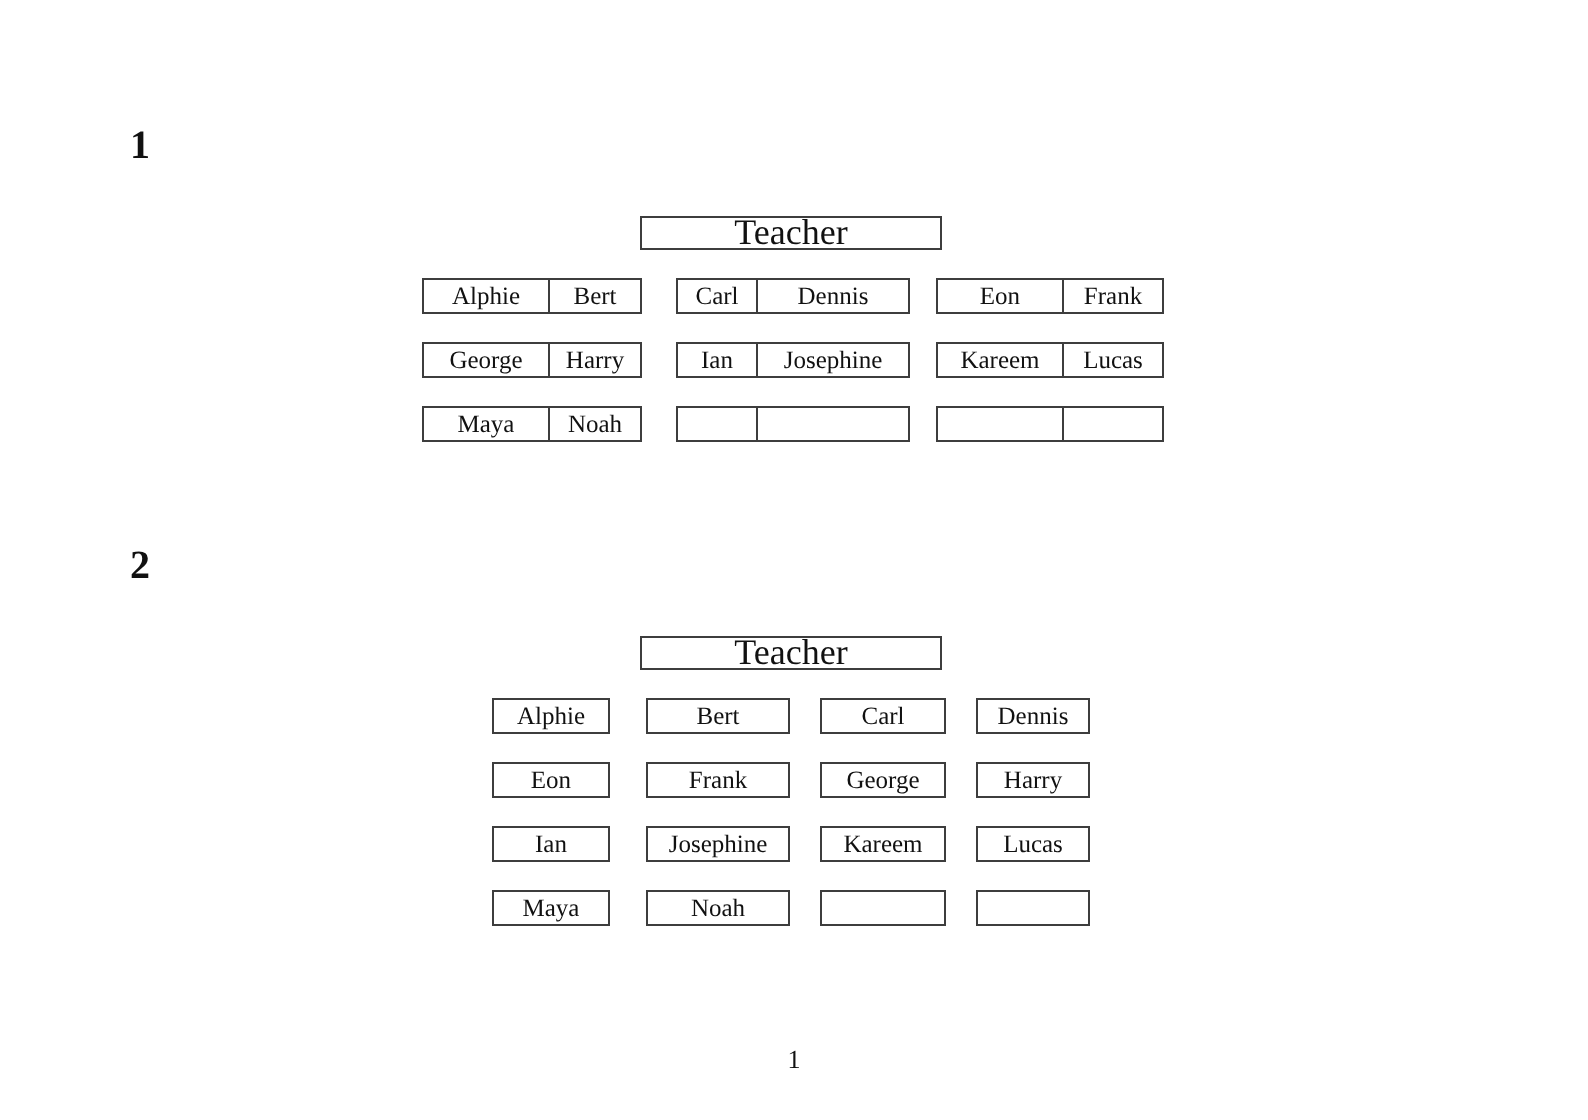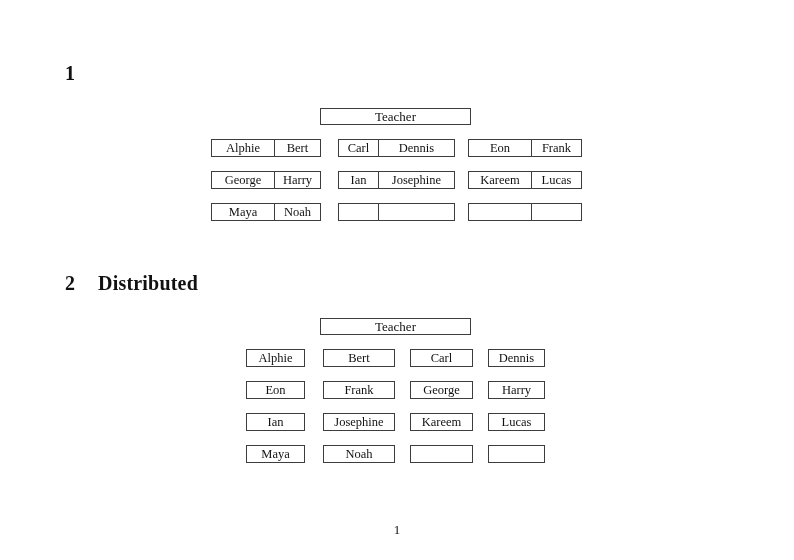--- a/index.html
+++ b/index.html
@@ -22,21 +22,21 @@
   }
   .heading .num { width:33px; flex:none; }
   .heading-1 { top:62px; }
   .heading-2 { top:272px; }
 
   
   .teacher {
     position:absolute; left:320px; width:151px; height:17px;
     border:1px solid #3d3d3d;
     display:flex; align-items:center; justify-content:center;
-    font-size:13px; line-height:15px;
+    font-size:18px; line-height:15px;
   }
   .teacher-1 { top:108px; }
   .teacher-2 { top:318px; }
 
   
   .desk {
     position:absolute; height:18px;
     border:1px solid #3d3d3d;
     display:flex;
   }
@@ -119,21 +119,20 @@
     <span class="seat s1"></span>
     <span class="seat s2"></span>
   </div>
   <div class="desk cr3 g3">
     <span class="seat s1"></span>
     <span class="seat s2"></span>
   </div>
 
   <div class="heading heading-2">
     <span class="num">2</span>
-    <span class="title">Distributed</span>
   </div>
 
   <div class="teacher teacher-2">
     <span>Teacher</span>
   </div>
 
   <div class="dbox dr1 dc1">Alphie</div>
   <div class="dbox dr1 dc2">Bert</div>
   <div class="dbox dr1 dc3">Carl</div>
   <div class="dbox dr1 dc4">Dennis</div>

